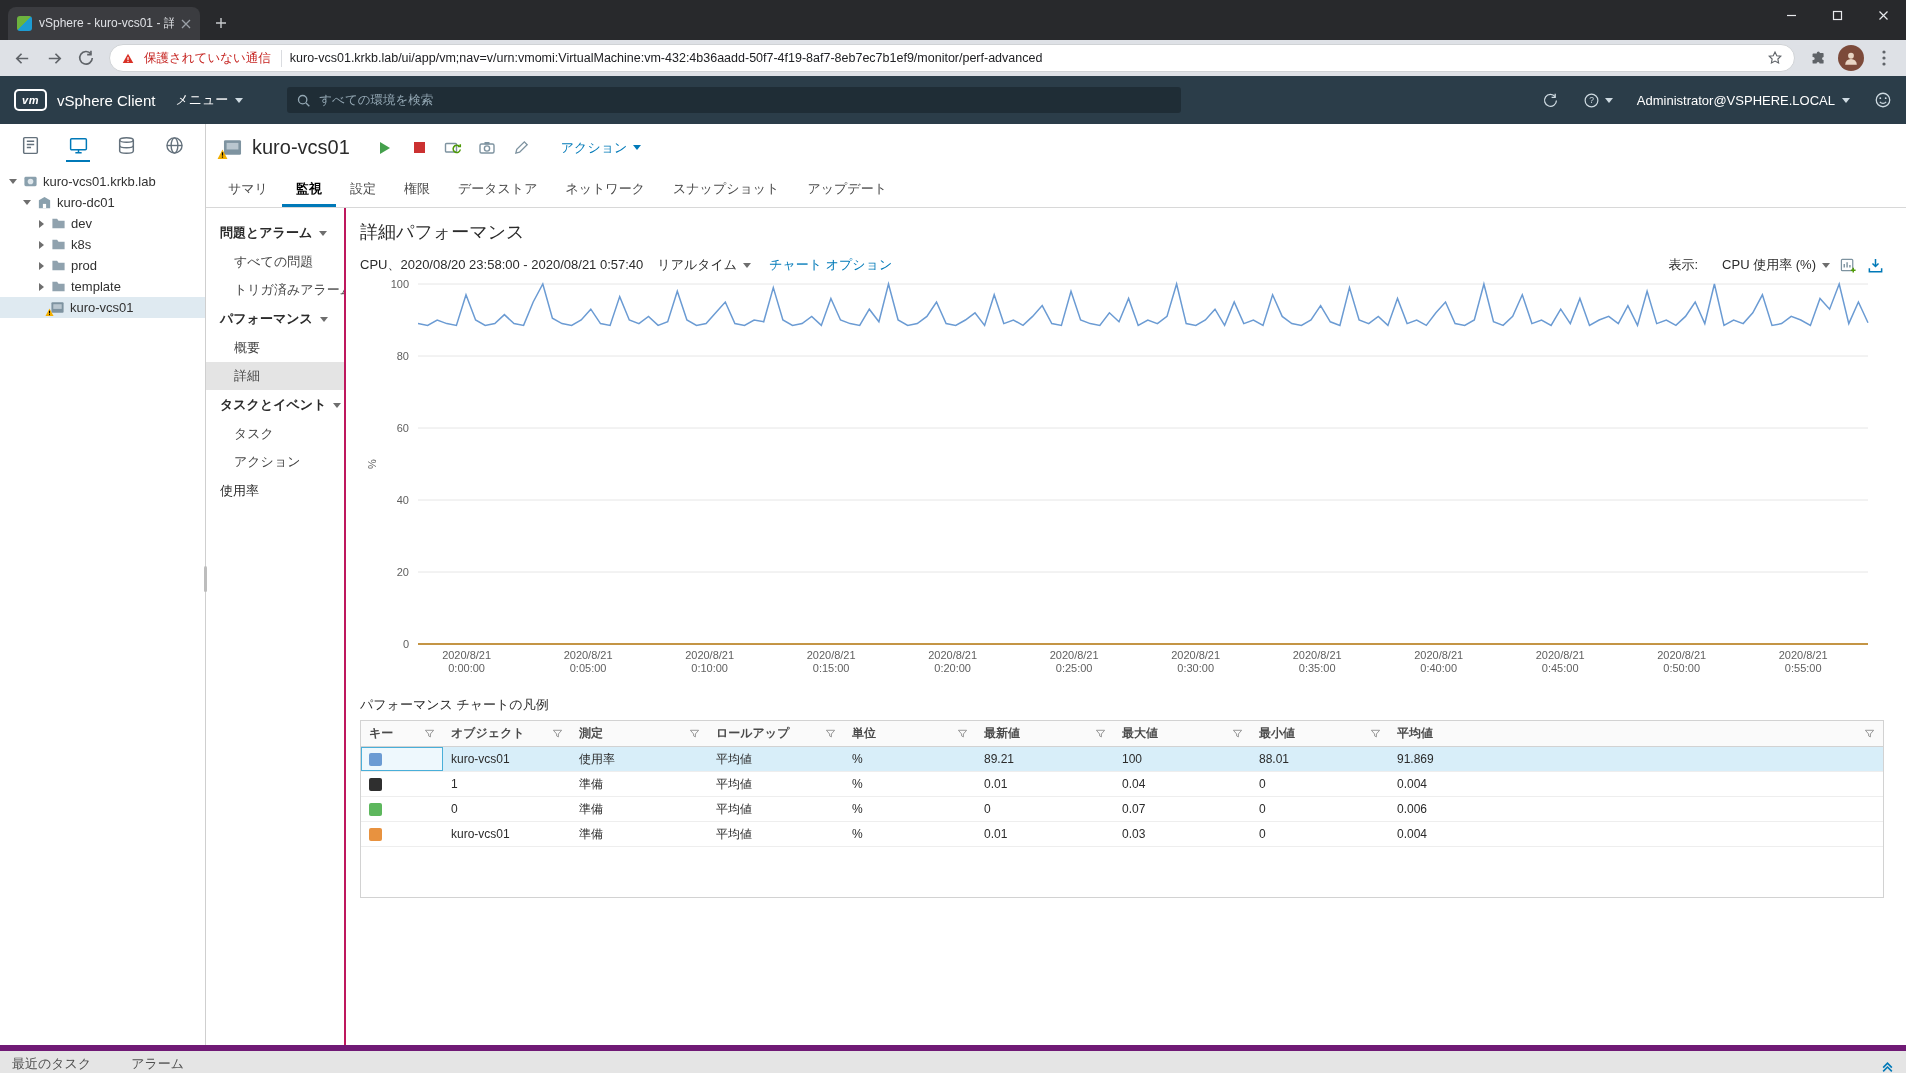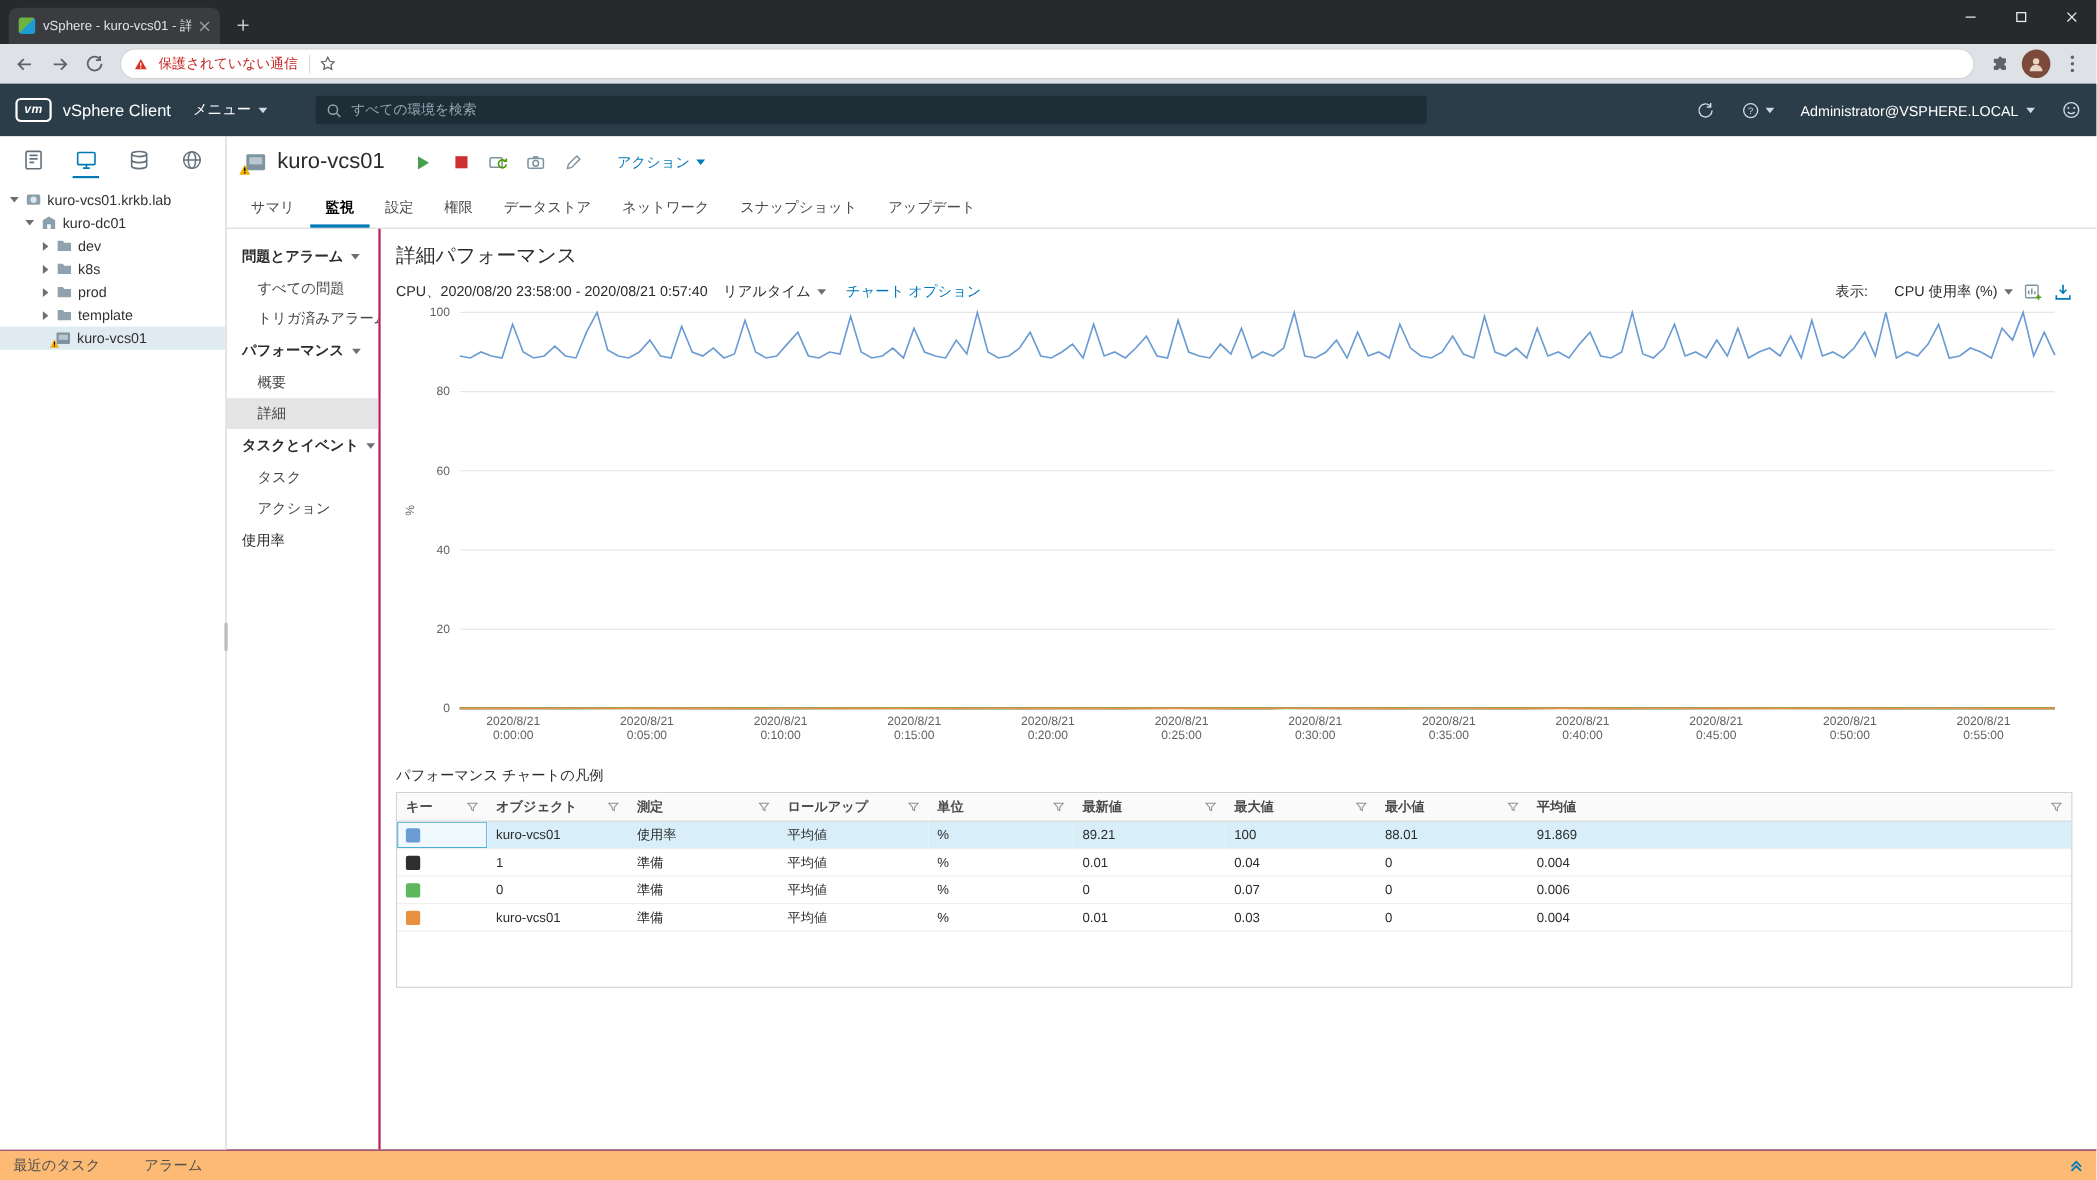--- a/index.html
+++ b/index.html
@@ -21,21 +21,21 @@
   .omnibox{flex:1;height:28px;background:#fff;border:1px solid #d0d3d6;border-radius:14px;display:flex;align-items:center;gap:8px;margin:0 6px;padding:0 11px;min-width:0}
   .sec-warning{display:flex;align-items:center;gap:9px;color:#c5221f;font-size:12.5px;padding-right:10px;border-right:1px solid #dadce0;flex-shrink:0;white-space:nowrap}
   .url{font-size:12.5px;color:#202124;white-space:nowrap;overflow:hidden;flex:1}
   .avatar{width:26px;height:26px;border-radius:50%;background:#7c4a3a;display:flex;align-items:center;justify-content:center;flex-shrink:0;margin:0 3px;overflow:hidden}
 
   
   .vs-header{height:48px;background:#2b3d49;display:flex;align-items:center;color:#fff;padding:0 14px;flex-shrink:0}
   .vm-logo{width:33px;height:22px;border:2px solid #fff;border-radius:5px;display:flex;align-items:center;justify-content:center;font-size:11px;font-weight:bold;font-style:italic;letter-spacing:.5px;flex-shrink:0}
   .brand{font-size:15px;margin-left:10px;white-space:nowrap}
   .hmenu{display:flex;align-items:center;gap:7px;font-size:13px;margin-left:20px}
-  .hsearch{margin-left:44px;width:1010px;height:26px;background:rgba(0,0,0,.26);border-radius:3px;display:flex;align-items:center;gap:8px;padding:0 9px;min-width:0}
+  .hsearch{margin-left:44px;width:894px;height:26px;background:rgba(0,0,0,.26);border-radius:3px;display:flex;align-items:center;gap:8px;padding:0 9px;min-width:0}
   .hsearch .ph{font-size:12.5px;color:#93a7b3;white-space:nowrap}
   .hright{margin-left:auto;display:flex;align-items:center;gap:24px}
   .hicon{display:flex;align-items:center;gap:5px}
   .huser{display:flex;align-items:center;gap:7px;font-size:13px;white-space:nowrap}
 
   .caret-down{width:0;height:0;border-left:4px solid transparent;border-right:4px solid transparent;border-top:5px solid #cfdbe2;display:inline-block}
   .caret-down.gray{border-top-color:#6e6e6e}
   .caret-down.blue{border-top-color:#0079b8}
 
   
@@ -89,21 +89,21 @@
   .legend-title{font-size:13px;color:#2b2b2b;margin:10px 0 6px}
   .legend-box{border:1px solid #d2d2d2;height:178px;overflow:hidden;background:#fff}
   table{width:100%;border-collapse:collapse;font-size:12px;table-layout:fixed}
   th{background:#fafafa;border-bottom:1px solid #d2d2d2;padding:4px 8px;font-weight:bold;color:#4a4a4a;text-align:left}
   th .hwrap{display:flex;align-items:center;justify-content:space-between;gap:4px}
   td{padding:3.5px 8px;border-bottom:1px solid #eee;color:#2b2b2b;white-space:nowrap;overflow:hidden}
   tr.selected td{background:#d8eef9}
   tr.selected td.key-cell{background:#eef8fd;box-shadow:inset 0 0 0 1px #49afd9}
   .swatch{display:inline-block;width:13px;height:13px;border-radius:2px;vertical-align:middle}
 
-  .footer{height:28px;background:#fdba74;border-top:1px solid #701a75;display:flex;align-items:center;gap:40px;padding:0 12px;font-size:13px;color:#4f4f4f;flex-shrink:0}
+  .footer{height:28px;background:#e5e5e5;border-top:6px solid #701a75;display:flex;align-items:flex-end;gap:40px;padding:0 12px;font-size:13px;color:#4f4f4f;flex-shrink:0}
   .f-chevron{margin-left:auto;display:flex}
 </style>
 </head>
 <body>
 
 <div class="screen">
 
   <div class="tabstrip">
     <div class="tab">
       <span class="favicon"></span>
@@ -155,20 +155,21 @@
     </div>
     <div class="omnibox">
       <span class="sec-warning">
         <svg width="14" height="13" viewBox="0 0 16 16">
             <path d="M8 2l6.5 11.5h-13z" fill="#d93025"></path>
             <rect x="7.3" y="6.2" width="1.4" height="3.8" fill="#fff"></rect>
             <rect x="7.3" y="11" width="1.4" height="1.4" fill="#fff"></rect>
           </svg>
         <span>保護されていない通信</span>
       </span>
+      <span class="url">kuro-vcs01.krkb.lab/ui/app/vm;nav=v/urn:vmomi:VirtualMachine:vm-432:4b36aadd-50f7-4f19-8af7-8eb7ec7b1ef9/monitor/perf-advanced</span>
       <svg width="16" height="16" viewBox="0 0 20 20">
           <path d="M10 2.5l2.2 4.6 5 .7-3.6 3.5.9 5-4.5-2.4-4.5 2.4.9-5L2.8 7.8l5-.7z" fill="none" stroke="#5f6368" stroke-width="1.4"></path>
         </svg>
     </div>
     <div class="nav-ico">
       <svg width="17" height="17" viewBox="0 0 20 20">
           <path d="M8 3.5a1.8 1.8 0 0 1 3.6 0H15a1 1 0 0 1 1 1v3.7a1.8 1.8 0 0 0 0 3.6V15a1 1 0 0 1-1 1h-3.7a1.8 1.8 0 0 0-3.6 0H4a1 1 0 0 1-1-1v-3.2h.7a1.8 1.8 0 0 0 0-3.6H3V5a1 1 0 0 1 1-1h4z" fill="#5f6368"></path>
         </svg>
     </div>
     <div class="avatar">

